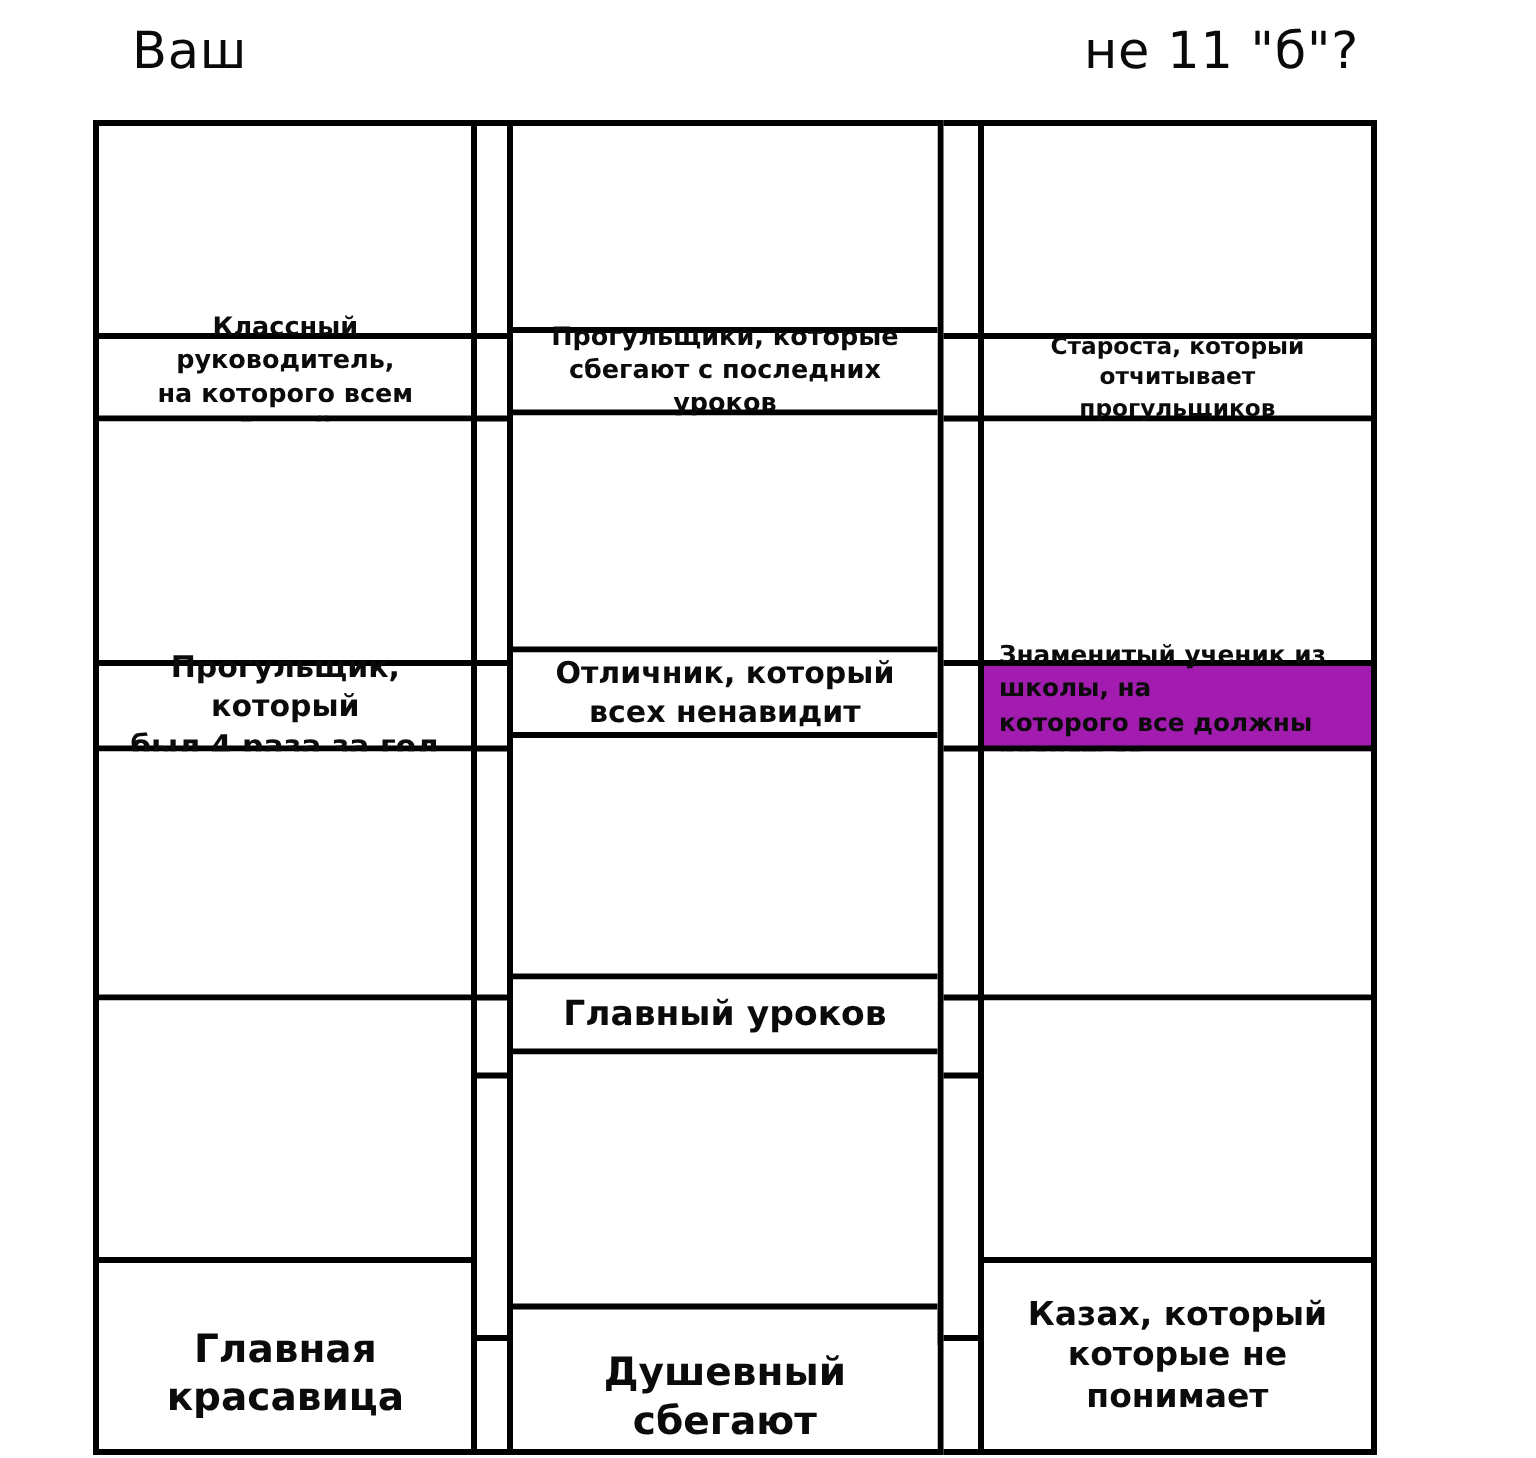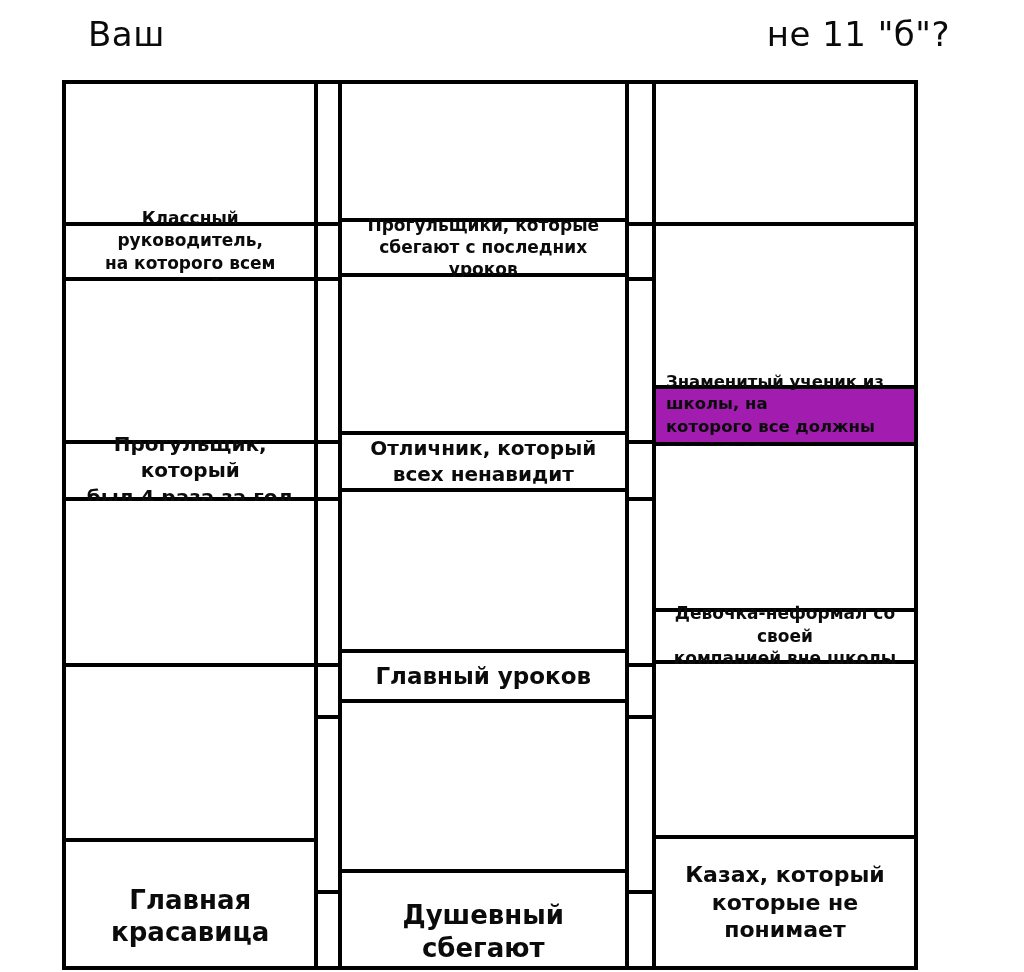--- a/index.html
+++ b/index.html
@@ -6,21 +6,21 @@
   html, body {
     width: 1024px; height: 972px;
     background: #ffffff;
     font-family: "DejaVu Sans", "Liberation Sans", sans-serif;
     overflow: hidden;
   }
   
   .header {
     position: absolute; left: 0; top: 0; width: 1024px; height: 80px;
     display: flex; justify-content: space-between; align-items: center;
-    padding: 6px 74px 18px 88px;
+    padding: 6px 118px 18px 88px;
     color: #0a0a0a;
     border-radius: 28px;
   }
   .title-part { font-size: 34px; font-weight: 400; letter-spacing: 0.5px; white-space: pre; }
   
   .grid {
     position: absolute; left: 62px; top: 80px;
     width: 856px; height: 890px;
     display: flex;
   }
@@ -109,23 +109,23 @@
     <div class="cap cap-r3 cap-single">Главный уроков</div>
     <div class="photo ph-r4"></div>
     <div class="cap cap-r4 cap-big">Душевный
 сбегают</div>
   </div>
 
   <div class="gutter-2"></div>
 
   <div class="col col-3">
     <div class="photo ph-r1"></div>
+    <div class="cap cap-r1 cap-small">Староста, который отчитывает
+прогульщиков</div>
     <div class="photo ph-r2"></div>
     <div class="cap cap-r2 cap-gray cap-left">Знаменитый ученик из школы, на
 которого все должны равняться</div>
     <div class="photo ph-r3"></div>
-    <div class="cap cap-r3 cap-c3r3">Девочка-неформал со своей
-компанией вне школы</div>
     <div class="photo ph-r4"></div>
     <div class="cap cap-r4">Казах, который
 которые не понимает</div>
   </div>
 </div>
 
 </body></html>

